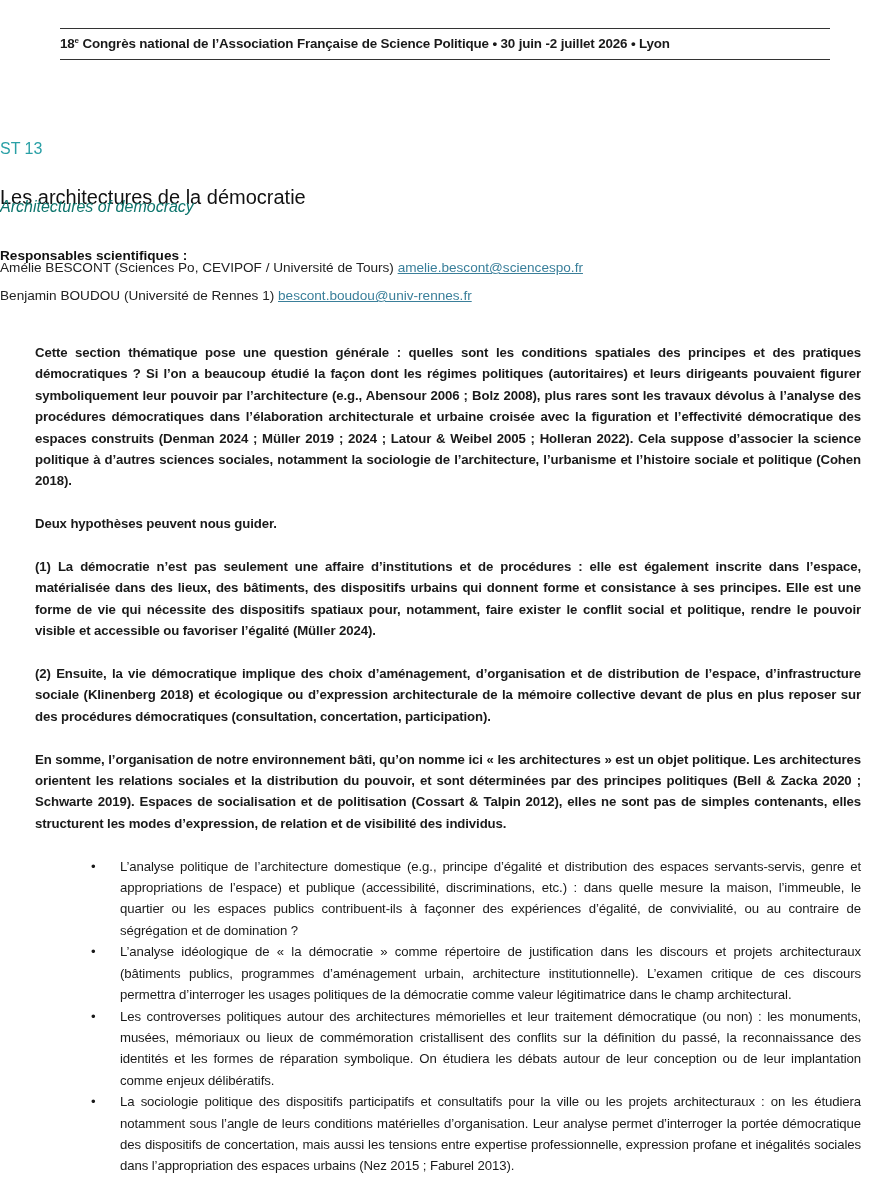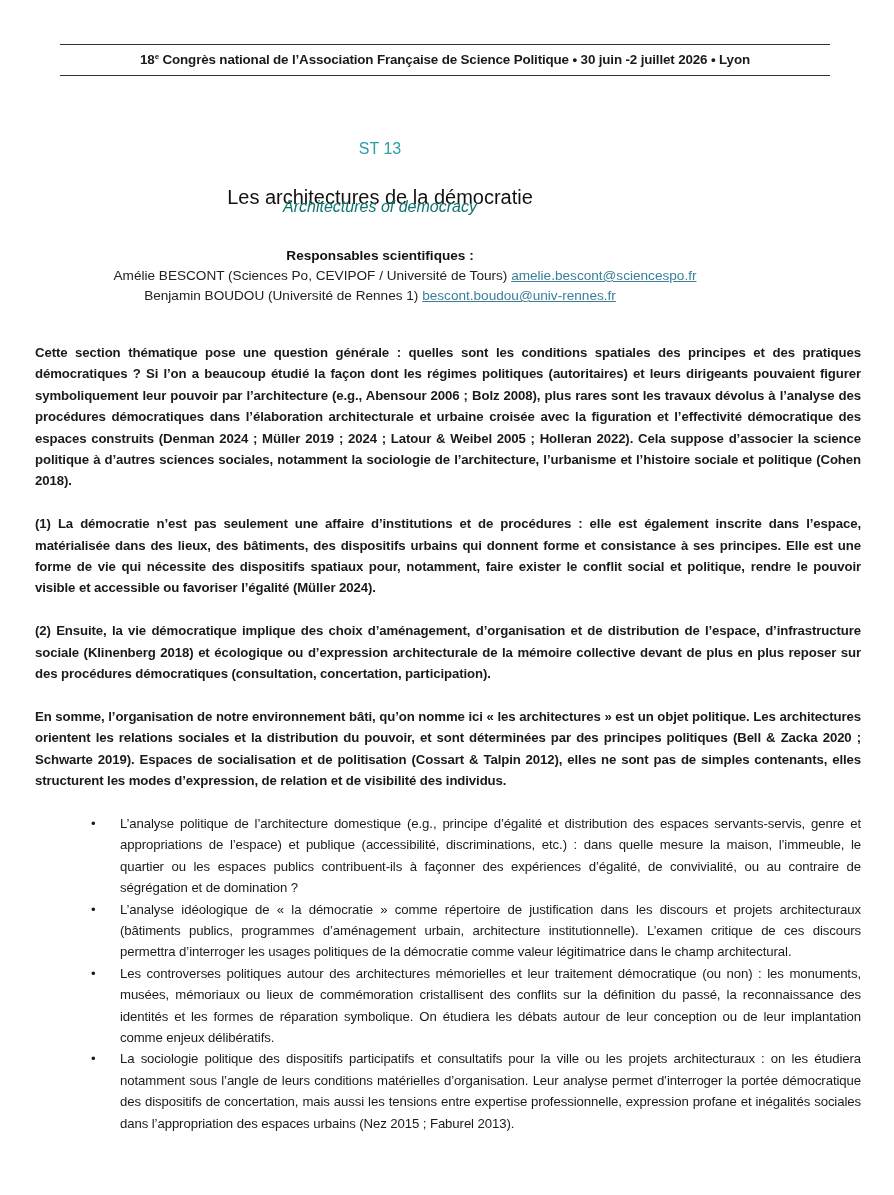--- a/index.html
+++ b/index.html
@@ -1,30 +1,30 @@
 <!DOCTYPE html>
 <html><head>
 <meta charset="utf-8">
 <style>
   html, body { margin: 0; padding: 0; background: #ffffff; }
   body { width: 894px; height: 1195px; overflow: hidden; position: relative;
          font-family: "Liberation Sans", sans-serif; color: #1a1a1a; }
-  .header { position: absolute; left: 60px; top: 44px; width: 770px;
+  .header { position: absolute; left: 60px; top: 28px; width: 770px;
             border-top: 1px solid #333; border-bottom: 1px solid #333;
-            text-align: center; padding: 5px 0 5px 0; }
+            padding: 5px 0 5px 0; }
   .header .conf { font-weight: bold; font-size: 13.4px; line-height: 20px; letter-spacing: -0.15px; }
   .header .conf sup { font-size: 8px; vertical-align: 5px; line-height: 0; }
   .header .calls { font-weight: bold; font-style: italic; font-size: 13.4px; line-height: 19px; color: #7030a0; letter-spacing: -0.1px; }
-  .center { position: absolute; left: 0; width: 732px; text-align: center; padding-left: 14px; }
+  .center { position: absolute; left: 0; width: 732px; text-align: left; }
   .st { top: 140px; font-size: 16px; color: #2aa0a6; }
   .title { top: 186px; font-size: 20px; color: #111; }
   .subtitle { top: 198px; font-size: 16px; font-style: italic; color: #0f766e; }
   .resp-label { top: 248px; font-size: 13.6px; font-weight: bold; color: #111; }
   .resp { font-size: 13.6px; line-height: 20px; color: #222; }
-  .resp1 { top: 266px; margin-left: 25px; }
+  .resp1 { top: 258px; }
   .resp2 { top: 286px; }
   .resp a { color: #3a7f9a; text-decoration: underline; }
   .content { position: absolute; left: 35px; top: 342px; width: 826px;
              font-size: 13.2px; line-height: 21.4px; color: #1a1a1a; letter-spacing: -0.1px; }
   .content p { margin: 0 0 21.4px 0; text-align: justify; font-weight: bold; }
   .content ul { margin: 0; padding: 0; list-style: none; }
   .content li { position: relative; padding-left: 85px; text-align: justify; }
   .content li .bullet { position: absolute; left: 56px; top: 0; }
 </style>
 </head>
@@ -41,20 +41,21 @@
 <div class="center resp-label">Responsables scientifiques :</div>
 <div class="center resp resp1">
   <span>Amélie BESCONT (Sciences Po, CEVIPOF / Université de Tours) </span><a>amelie.bescont@sciencespo.fr</a>
 </div>
 <div class="center resp resp2">
   <span>Benjamin BOUDOU (Université de Rennes 1) </span><a>bescont.boudou@univ-rennes.fr</a>
 </div>
 
 <div class="content">
   <p>Cette section thématique pose une question générale : quelles sont les conditions spatiales des principes et des pratiques démocratiques ? Si l’on a beaucoup étudié la façon dont les régimes politiques (autoritaires) et leurs dirigeants pouvaient figurer symboliquement leur pouvoir par l’architecture (e.g., Abensour 2006 ; Bolz 2008), plus rares sont les travaux dévolus à l’analyse des procédures démocratiques dans l’élaboration architecturale et urbaine croisée avec la figuration et l’effectivité démocratique des espaces construits (Denman 2024 ; Müller 2019 ; 2024 ; Latour &amp; Weibel 2005 ; Holleran 2022). Cela suppose d’associer la science politique à d’autres sciences sociales, notamment la sociologie de l’architecture, l’urbanisme et l’histoire sociale et politique (Cohen 2018).</p>
+  <p>Deux hypothèses peuvent nous guider.</p>
   <p>(1) La démocratie n’est pas seulement une affaire d’institutions et de procédures : elle est également inscrite dans l’espace, matérialisée dans des lieux, des bâtiments, des dispositifs urbains qui donnent forme et consistance à ses principes. Elle est une forme de vie qui nécessite des dispositifs spatiaux pour, notamment, faire exister le conflit social et politique, rendre le pouvoir visible et accessible ou favoriser l’égalité (Müller 2024).</p>
   <p>(2) Ensuite, la vie démocratique implique des choix d’aménagement, d’organisation et de distribution de l’espace, d’infrastructure sociale (Klinenberg 2018) et écologique ou d’expression architecturale de la mémoire collective devant de plus en plus reposer sur des procédures démocratiques (consultation, concertation, participation).</p>
   <p>En somme, l’organisation de notre environnement bâti, qu’on nomme ici « les architectures » est un objet politique. Les architectures orientent les relations sociales et la distribution du pouvoir, et sont déterminées par des principes politiques (Bell &amp; Zacka 2020 ; Schwarte 2019). Espaces de socialisation et de politisation (Cossart &amp; Talpin 2012), elles ne sont pas de simples contenants, elles structurent les modes d’expression, de relation et de visibilité des individus.</p>
   <ul>
     <li><span class="bullet">•</span><span>L’analyse politique de l’architecture domestique (e.g., principe d’égalité et distribution des espaces servants-servis, genre et appropriations de l’espace) et publique (accessibilité, discriminations, etc.) : dans quelle mesure la maison, l’immeuble, le quartier ou les espaces publics contribuent-ils à façonner des expériences d’égalité, de convivialité, ou au contraire de ségrégation et de domination ?</span></li>
     <li><span class="bullet">•</span><span>L’analyse idéologique de « la démocratie » comme répertoire de justification dans les discours et projets architecturaux (bâtiments publics, programmes d’aménagement urbain, architecture institutionnelle). L’examen critique de ces discours permettra d’interroger les usages politiques de la démocratie comme valeur légitimatrice dans le champ architectural.</span></li>
     <li><span class="bullet">•</span><span>Les controverses politiques autour des architectures mémorielles et leur traitement démocratique (ou non) : les monuments, musées, mémoriaux ou lieux de commémoration cristallisent des conflits sur la définition du passé, la reconnaissance des identités et les formes de réparation symbolique. On étudiera les débats autour de leur conception ou de leur implantation comme enjeux délibératifs.</span></li>
     <li><span class="bullet">•</span><span>La sociologie politique des dispositifs participatifs et consultatifs pour la ville ou les projets architecturaux : on les étudiera notamment sous l’angle de leurs conditions matérielles d’organisation. Leur analyse permet d’interroger la portée démocratique des dispositifs de concertation, mais aussi les tensions entre expertise professionnelle, expression profane et inégalités sociales dans l’appropriation des espaces urbains (Nez 2015 ; Faburel 2013).</span></li>
   </ul>
 </div>

